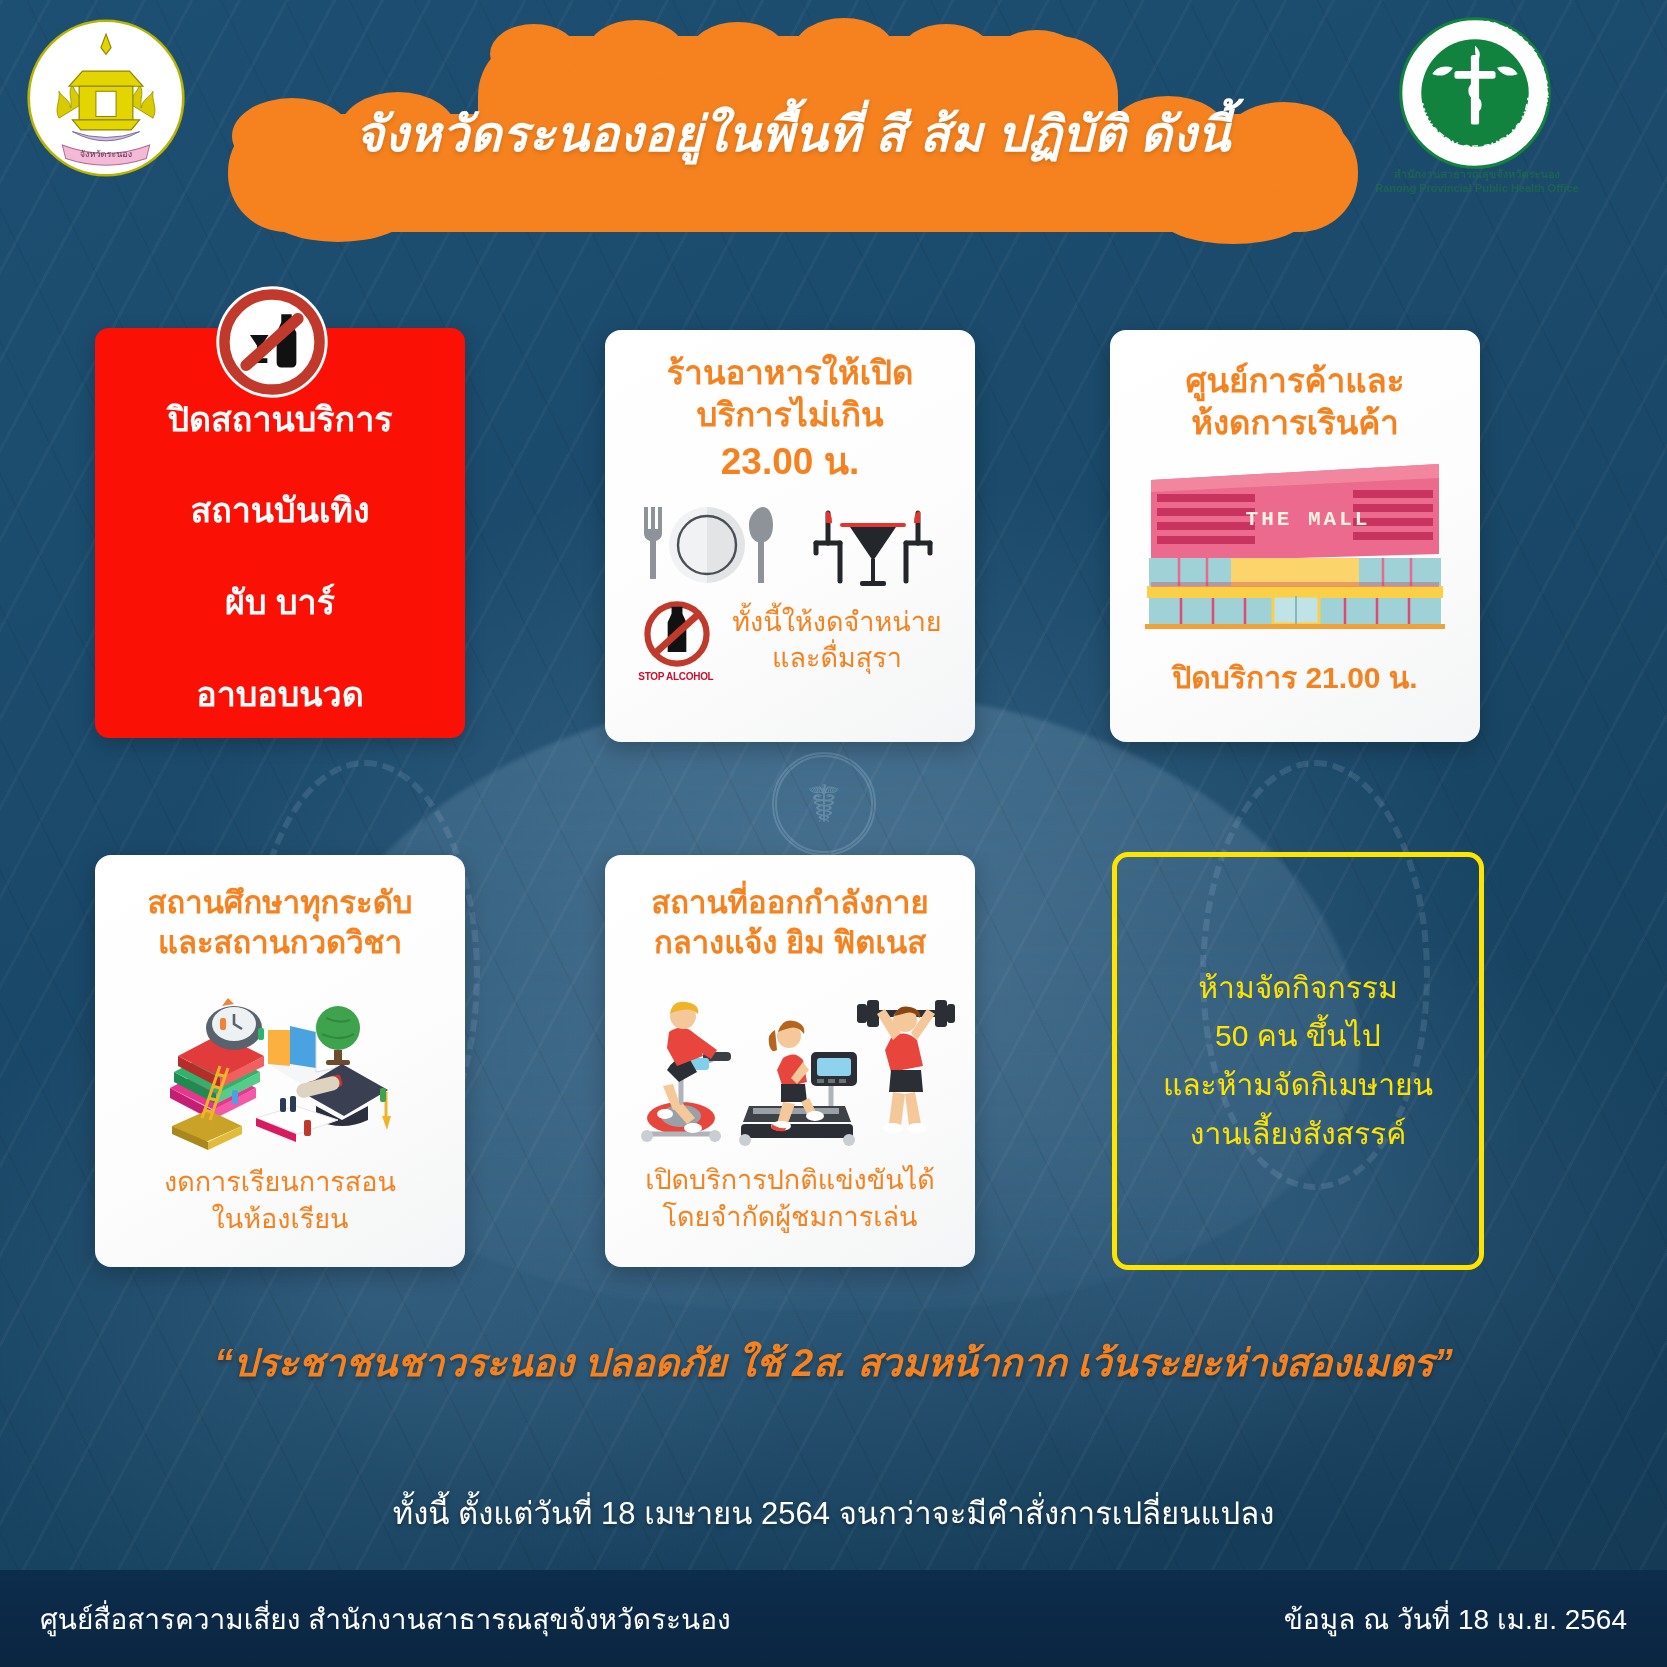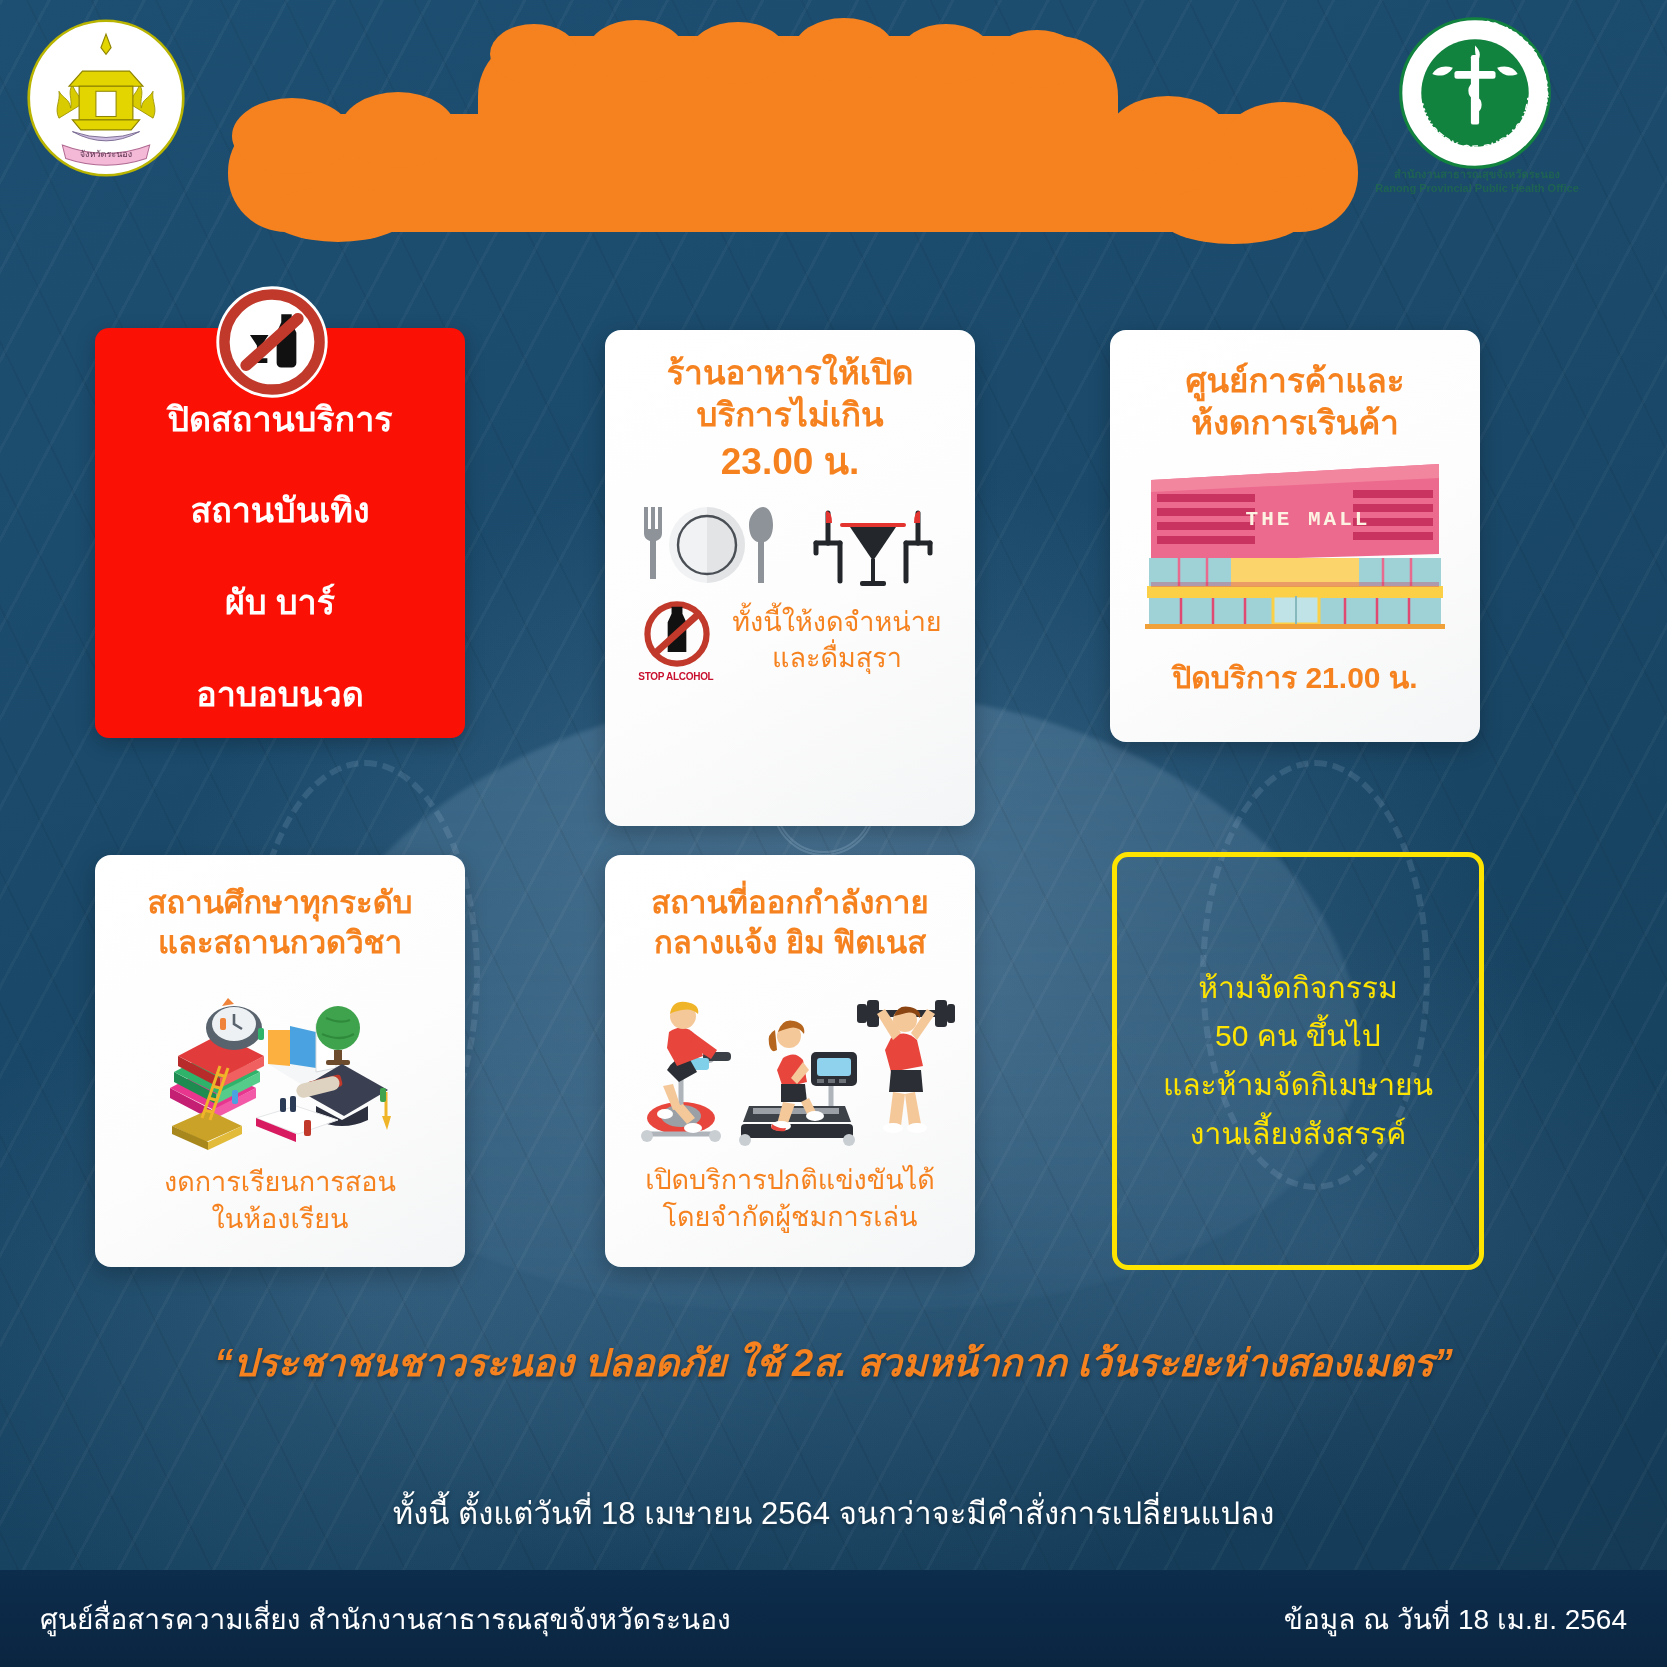--- a/index.html
+++ b/index.html
@@ -94,21 +94,21 @@
   .noalc-badge{
     position:absolute;left:214px;top:284px;width:116px;height:116px;z-index:6;
   }
 
   
   .wcard{
     background:linear-gradient(150deg,#ffffff 0%,#fdfdfd 55%,#f4f5f6 100%);
     border-radius:16px;box-shadow:0 7px 22px rgba(0,0,0,.24);
     display:flex;flex-direction:column;align-items:center;
   }
-  #card-restaurant{left:605px;top:330px;width:370px;height:496px;padding:22px 14px 14px;}
+  #card-restaurant{left:605px;top:330px;width:370px;height:412px;padding:22px 14px 14px;}
   #card-mall{left:1110px;top:330px;width:370px;height:412px;padding:30px 14px 14px;}
   #card-school{left:95px;top:855px;width:370px;height:412px;padding:28px 12px 14px;}
   #card-gym{left:605px;top:855px;width:370px;height:412px;padding:28px 12px 5px;}
 
   .card-title{
     color:#f5821f;font-size:33px;font-weight:bold;line-height:1.28;text-align:center;
   }
   .card-title.sm{font-size:31px;}
   .card-big{color:#f5821f;font-size:37px;font-weight:bold;text-align:center;line-height:1.2;}
   .card-note{color:#f5821f;font-size:27px;text-align:center;line-height:1.34;}
@@ -225,20 +225,21 @@
     <div class="blob-bump" style="left:672px;top:-12px;width:92px;height:60px;"></div>
     <div class="blob-bump" style="left:764px;top:-6px;width:90px;height:58px;"></div>
     <div class="blob-bump" style="left:4px;top:62px;width:120px;height:76px;"></div>
     <div class="blob-bump" style="left:112px;top:56px;width:116px;height:76px;"></div>
     <div class="blob-bump" style="left:880px;top:60px;width:120px;height:78px;"></div>
     <div class="blob-bump" style="left:996px;top:66px;width:120px;height:76px;"></div>
     <div class="blob-bump" style="left:40px;top:150px;width:140px;height:56px;"></div>
     <div class="blob-bump" style="left:930px;top:150px;width:150px;height:58px;"></div>
 
     <div class="title-text">
+      <div class="title-line2">จังหวัดระนองอยู่ในพื้นที่ สี ส้ม ปฏิบัติ ดังนี้</div>
     </div>
   </div>
 </div>
 
 <div class="card" id="card-closure">
   <div class="ln">ปิดสถานบริการ</div>
   <div class="ln">สถานบันเทิง</div>
   <div class="ln">ผับ บาร์</div>
   <div class="ln">อาบอบนวด</div>
 </div>

